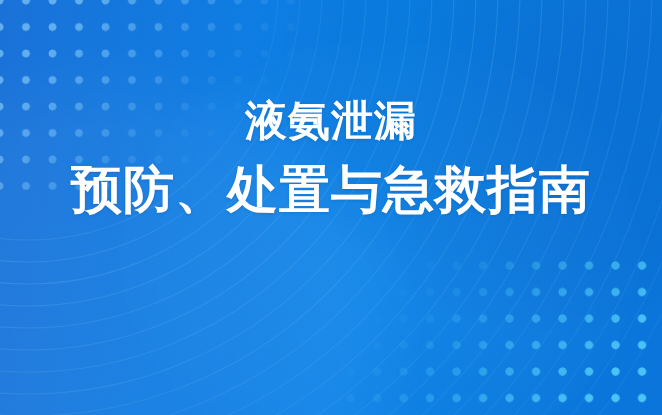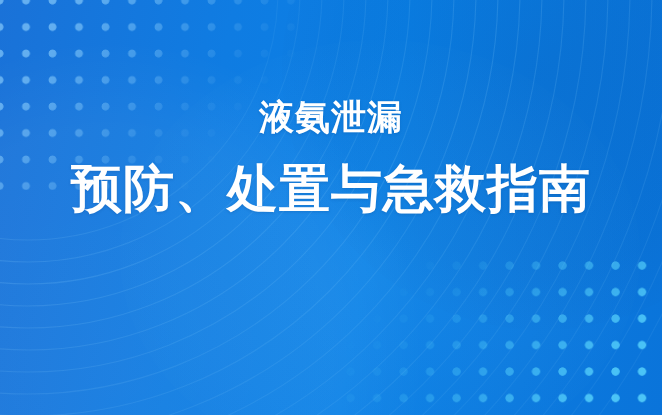--- a/index.html
+++ b/index.html
@@ -131,22 +131,22 @@
     z-index: 10;
   }
   .title-line {
     color: #ffffff;
     font-weight: bold;
     letter-spacing: 1px;
     line-height: 1.18;
     white-space: nowrap;
     text-shadow: 0 1px 3px rgba(0,45,105,0.18);
   }
-  .title-line-1 { font-size: 35px; }
-  .title-line-2 { font-size: 51px; margin-top: 22px; }
+  .title-line-1 { font-size: 42px; }
+  .title-line-2 { font-size: 51px; margin-top: 14px; }
 </style>
 </head>
 <body>
 
 <div class="poster">
 
   <div class="bg-base"></div>
   <div class="bg-glow-bl"></div>
   <div class="bg-glow-mid"></div>
   <div class="bg-glow-tr"></div>

